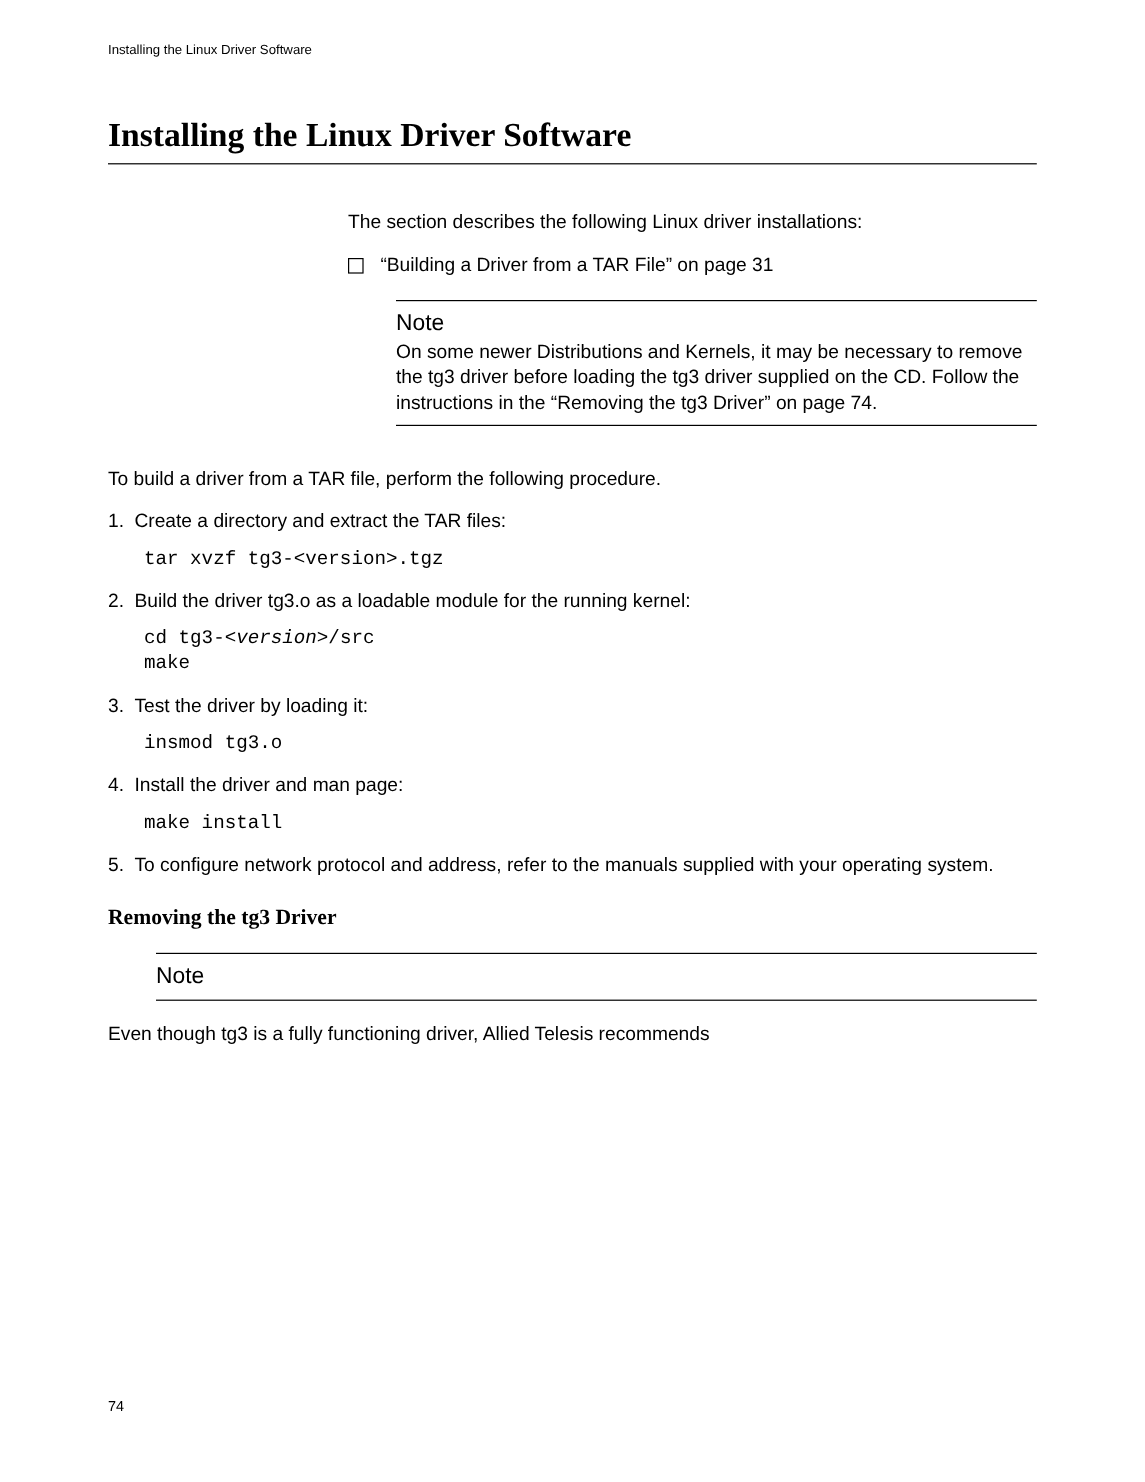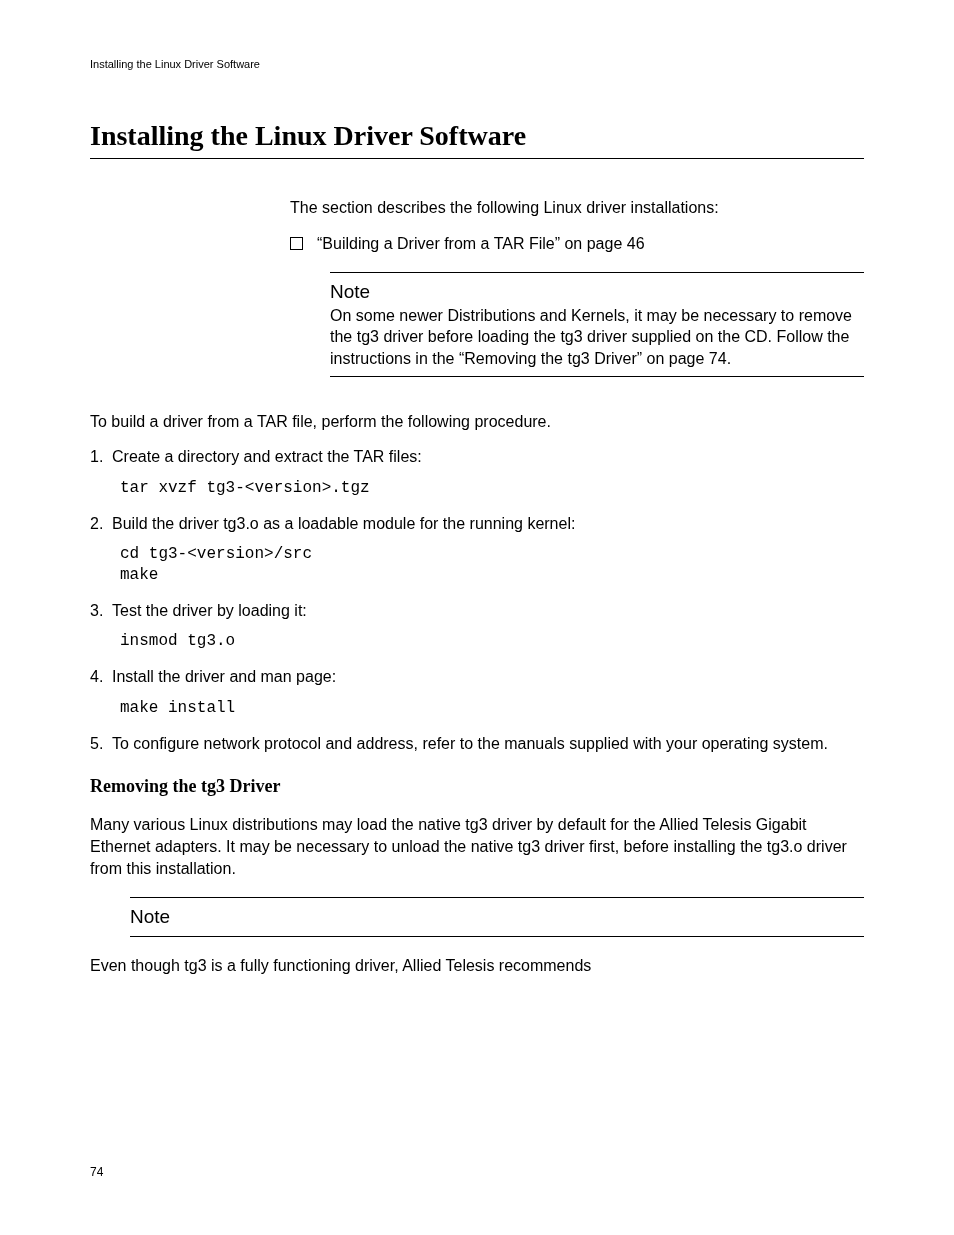--- a/index.html
+++ b/index.html
@@ -7,21 +7,21 @@
     padding: 0;
     background: #fff;
     font-family: Arial, Helvetica, sans-serif;
     color: #000;
   }
   .page {
     width: 954px;
     height: 1235px;
     position: relative;
     box-sizing: border-box;
-    padding: 58px 90px 0 90px;
+    padding: 36px 90px 0 90px;
   }
   .running-header {
     font-size: 11px;
     font-family: Arial, Helvetica, sans-serif;
     margin-bottom: 50px;
   }
   .page-title {
     font-family: "Times New Roman", Times, serif;
     font-size: 28px;
     font-weight: bold;
@@ -100,20 +100,21 @@
     flex: 1;
   }
   .code {
     font-family: "Courier New", Courier, monospace;
     font-size: 16px;
     margin: 4px 0 14px 30px;
     white-space: pre;
     line-height: 1.3;
   }
   .code .ital {
+    font-style: italic;
   }
   .sub-heading {
     font-family: "Times New Roman", Times, serif;
     font-size: 18px;
     font-weight: bold;
     margin: 20px 0 12px 0;
   }
   .page-num {
     position: absolute;
     bottom: 56px;
@@ -128,21 +129,21 @@
 
   <div class="running-header">Installing the Linux Driver Software</div>
 
   <div class="page-title">Installing the Linux Driver Software</div>
 
   <div class="intro-block">
     <p class="p">The section describes the following Linux driver installations:</p>
 
     <div class="bullet-row">
       <span class="bullet-box"></span>
-      <span>“Building a Driver from a TAR File” on page 46</span>
+      <span>“Building a Driver from a TAR File” on page 31</span>
     </div>
 
     <div class="note-box">
       <div class="note-label">Note</div>
       <div class="note-body">On some newer Distributions and Kernels, it may be necessary to remove the tg3 driver before loading the tg3 driver supplied on the CD. Follow the instructions in the “Removing the tg3 Driver” on page 74.</div>
     </div>
   </div>
 
   <div class="two-col">
     <div class="main-col">
@@ -173,21 +174,20 @@
       </div>
       <div class="code">make install</div>
 
       <div class="num-row">
         <span class="num">5.</span>
         <span class="num-text">To configure network protocol and address, refer to the manuals supplied with your operating system.</span>
       </div>
 
       <div class="sub-heading">Removing the tg3 Driver</div>
 
-      <p class="p">Many various Linux distributions may load the native tg3 driver by default for the Allied Telesis Gigabit Ethernet adapters. It may be necessary to unload the native tg3 driver first, before installing the tg3.o driver from this installation.</p>
 
       <div class="note-box">
         <div class="note-label">Note</div>
       </div>
 
       <p class="p">Even though tg3 is a fully functioning driver, Allied Telesis recommends</p>
     </div>
   </div>
 
   <div class="page-num">74</div>

